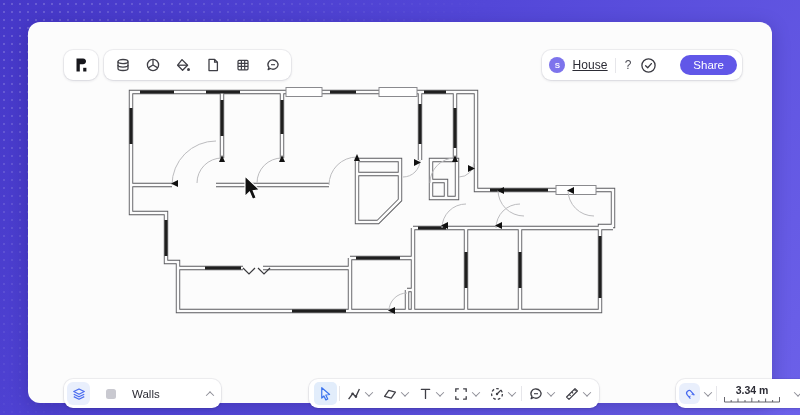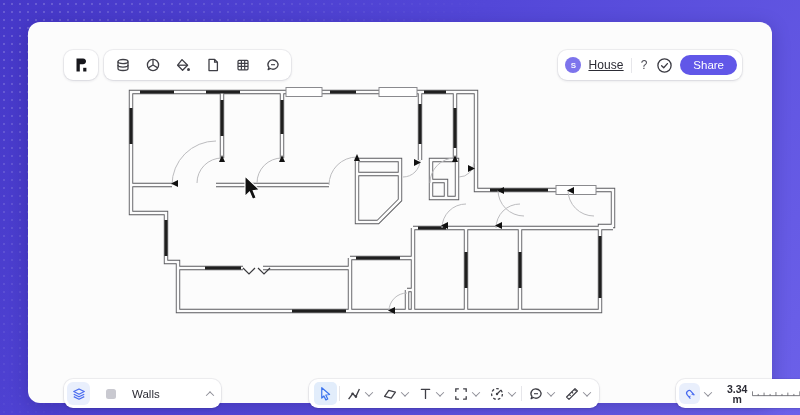--- a/index.html
+++ b/index.html
@@ -30,41 +30,41 @@
   .tools-top{left:76px;top:28px;height:30px;padding:0 10px;gap:13px;}
   .tools-top .ticon{display:flex;align-items:center;justify-content:center;width:17px;height:17px;cursor:pointer;}
   
   .doc-panel{right:30px;top:28px;height:30px;padding:0 5px 0 7px;gap:7px;}
   .avatar{width:16px;height:16px;border-radius:50%;background:#7d74ec;color:rgba(255,255,255,.92);
     font-size:8px;font-weight:700;display:flex;align-items:center;justify-content:center;}
   .doc-title{font-size:12px;color:#2c2c35;font-weight:500;letter-spacing:.1px;text-decoration:underline;}
   .vdiv{width:1px;height:15px;background:#e6e6ea;}
   .help{font-size:12px;color:#4c4c55;font-weight:500;padding:0 2px;cursor:pointer;}
   .share-btn{background:#6157e8;color:#fff;font-size:11.5px;font-weight:500;
-    padding:4px 13px;border-radius:13px;border:none;cursor:pointer;}
+    padding:4px 13px;border-radius:13px;border:none;cursor:pointer;margin-left:16px;}
   
   .bl-panel{left:36px;top:357px;width:146px;height:29px;padding:0 8px 0 3px;gap:16px;justify-content:flex-end;}
   .icon-tile{width:23px;height:23px;border-radius:6px;background:#e9effc;display:flex;
     align-items:center;justify-content:center;flex:0 0 auto;cursor:pointer;}
   .swatch{width:10px;height:10px;border-radius:2.5px;background:#c9c9d0;}
   .bl-label{font-size:11.5px;color:#2c2c35;font-weight:500;}
   .chev{width:5px;height:5px;border-right:1.4px solid #8f8f98;border-bottom:1.4px solid #8f8f98;
     display:inline-block;flex:0 0 auto;}
   .chev.down{transform:rotate(45deg) translate(-1px,-1px);}
   .chev.up{transform:rotate(-135deg) translate(-1px,-1px);}
   .ml-auto{margin-left:auto;}
   
   .bc-panel{left:281px;top:357px;height:29px;padding:0 5px;gap:2px;}
   .tool-group{display:flex;align-items:center;gap:4px;padding:0 4px;cursor:pointer;}
   .tool-btn{width:23px;height:23px;border-radius:5px;display:flex;align-items:center;justify-content:center;cursor:pointer;}
   .tool-btn.selected{background:#e2edfb;}
   
   .br-panel{left:648px;top:357px;width:122px;height:29px;padding:0 7px 0 3px;gap:5px;}
   .icon-tile.small{width:21px;height:21px;}
-  .scale-block{display:flex;flex-direction:row;align-items:center;justify-content:center;gap:1px;margin:0 2px;text-align:center;}
+  .scale-block{display:flex;flex-direction:column;align-items:center;justify-content:center;gap:1px;margin:0 2px;}
   .scale-value{font-size:10.5px;font-weight:600;color:#2c2c35;line-height:10px;}
   svg{display:block;}
   .canvas-svg{position:absolute;inset:0;z-index:1;}
 </style>
 </head>
 <body>
 
 <div class="dots"></div>
 
 <div class="window">

